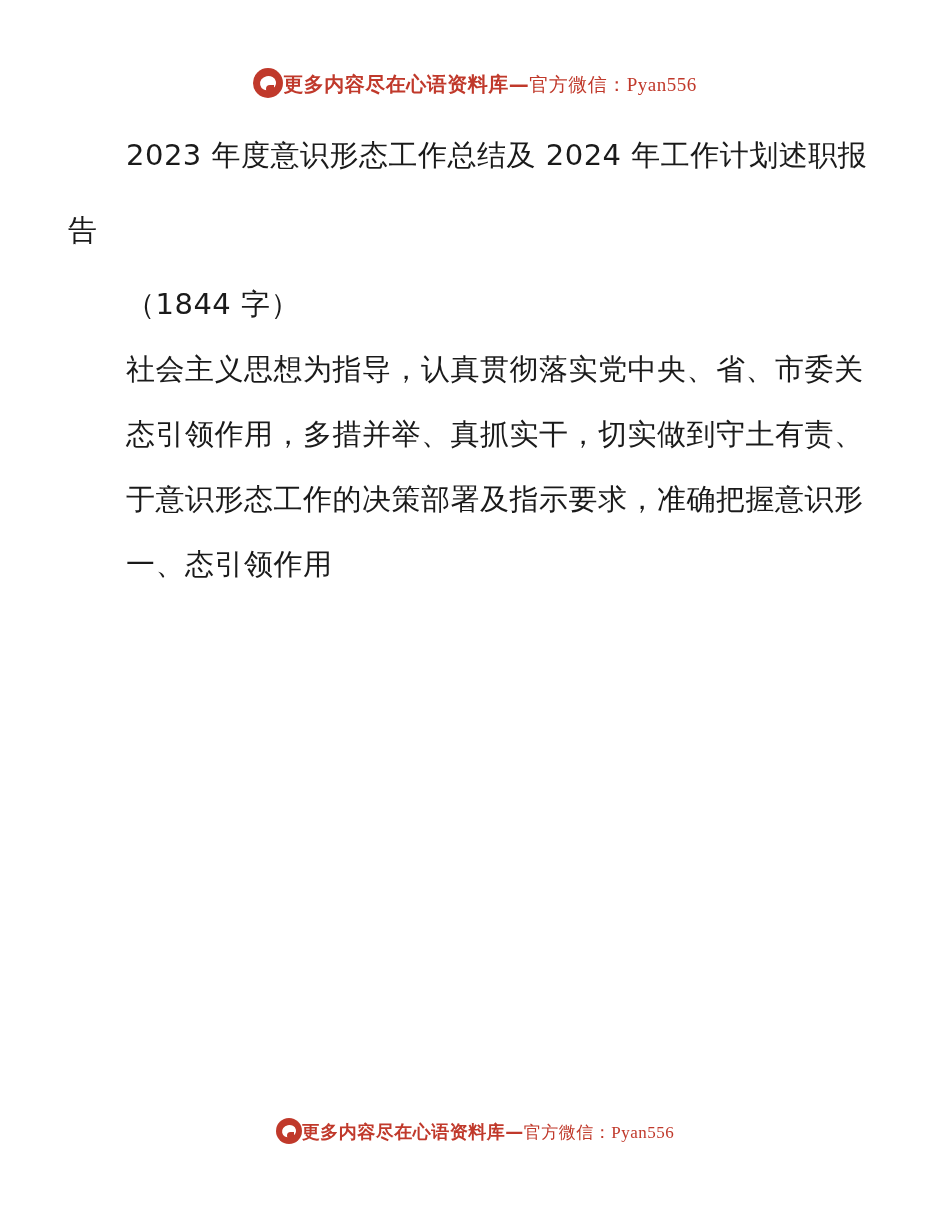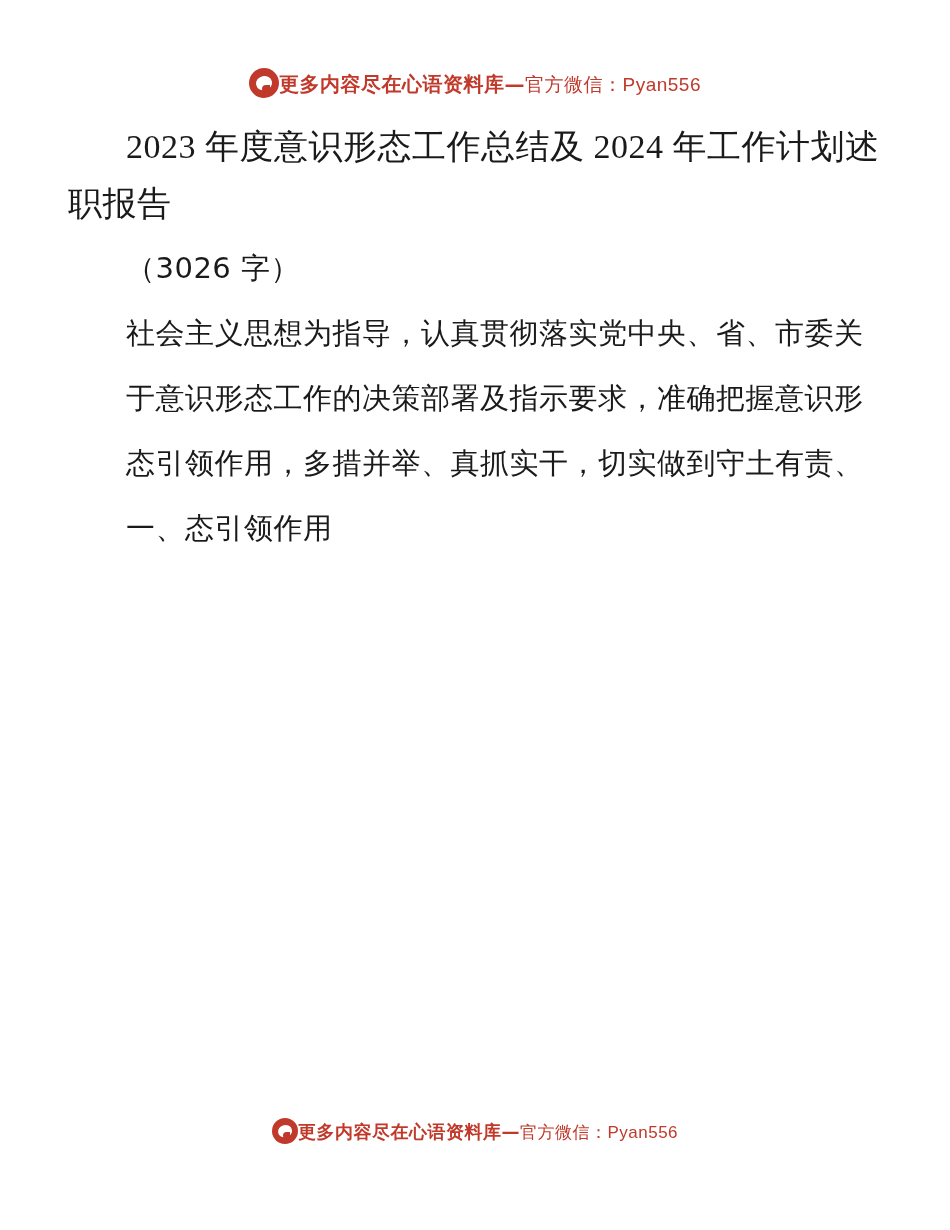--- a/index.html
+++ b/index.html
@@ -67,21 +67,21 @@
     z-index: 2;
   }
   .promo-text-main {
     font-family: "DejaVu Sans", sans-serif;
     font-size: 20px;
     font-weight: bold;
     color: #c0392b;
     letter-spacing: 0.5px;
   }
   .promo-text-sub {
-    font-family: Liberation Sans, sans-serif;
+    font-family: Liberation Serif, serif;
     font-size: 19px;
     color: #c0392b;
     letter-spacing: 0.5px;
   }
   .promo-bottom .promo-logo { width: 26px; height: 26px; }
   .promo-bottom .promo-logo::after { left: 6px; top: 7px; width: 14px; height: 12px; }
   .promo-bottom .promo-logo::before { left: 11px; top: 14px; width: 7px; height: 7px; }
   .promo-bottom .promo-text-main { font-size: 18px; }
   .promo-bottom .promo-text-sub { font-size: 17px; }
 
@@ -97,42 +97,41 @@
     font-size: 29px;
     line-height: 57px;
     color: #1a1a1a;
     text-indent: 58px;
     margin: 0 0 0 0;
     letter-spacing: 0.5px;
     word-break: break-all;
   }
   .para + .para { margin-top: 8px; }
   .para-title {
-    font-size: 34px;
-    line-height: 57px;
-    font-family: Liberation Serif, serif;
+    font-size: 29px;
+    line-height: 75px;
   }
 </style>
 </head>
 <body>
 
 <div class="page">
 
   <div class="promo promo-top">
     <span class="promo-logo"></span>
     <span class="promo-text-main">更多内容尽在心语资料库—</span>
     <span class="promo-text-sub">官方微信：Pyan556</span>
   </div>
 
   <div class="doc-body">
     <p class="para para-title">2023 年度意识形态工作总结及 2024 年工作计划述职报告</p>
-    <p class="para">（3026 字）</p>
+    <p class="para">（1844 字）</p>
     <p class="para">社会主义思想为指导，认真贯彻落实党中央、省、市委关</p>
+    <p class="para">态引领作用，多措并举、真抓实干，切实做到守土有责、</p>
     <p class="para">于意识形态工作的决策部署及指示要求，准确把握意识形</p>
-    <p class="para">态引领作用，多措并举、真抓实干，切实做到守土有责、</p>
     <p class="para">一、态引领作用</p>
   </div>
 
   <div class="promo promo-bottom">
     <span class="promo-logo"></span>
     <span class="promo-text-main">更多内容尽在心语资料库—</span>
     <span class="promo-text-sub">官方微信：Pyan556</span>
   </div>
 
 </div>

